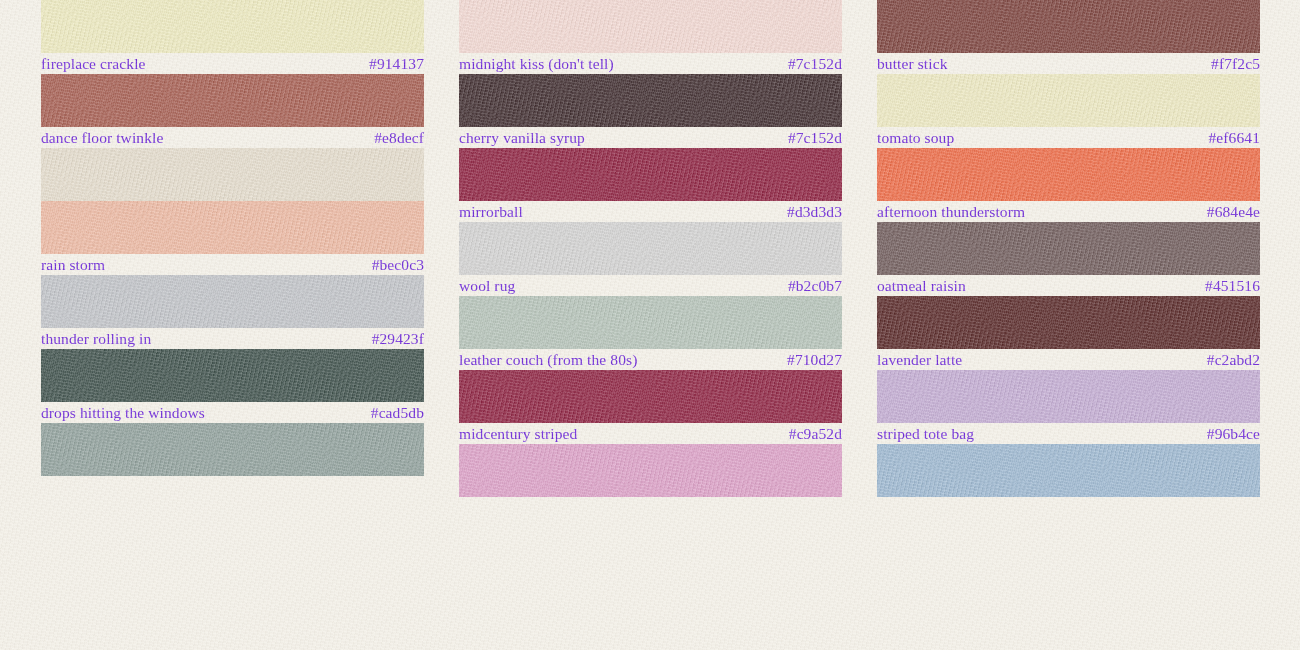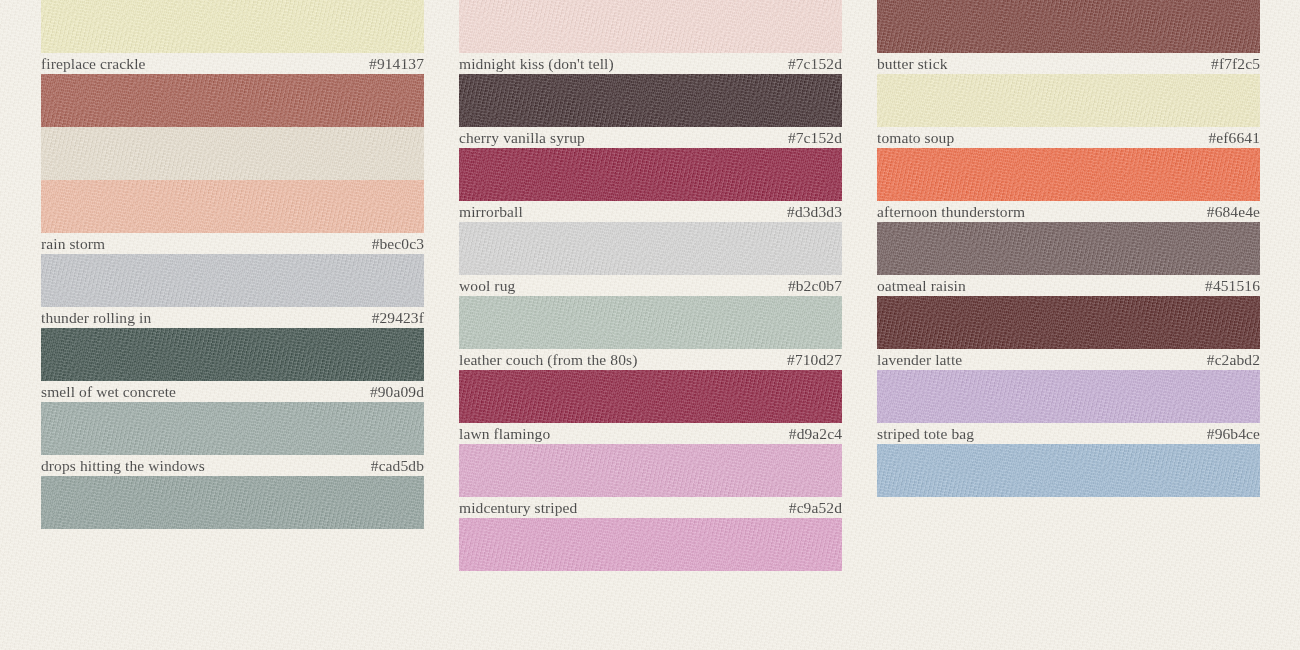--- a/index.html
+++ b/index.html
@@ -81,21 +81,21 @@
     width: 383px;
   }
 
   .cell-label {
     height: 21px;
     line-height: 21px;
     display: flex;
     align-items: center;
     justify-content: space-between;
     font-size: 15.5px;
-    color: #404040;
+    color: #6d28d9;
     letter-spacing: 0.1px;
     white-space: nowrap;
   }
   .cell-name { padding-right: 10px; }
   .cell-hex  { }
 
   .cell-swatch {
     height: 53px;
     width: 383px;
     position: relative;
@@ -139,45 +139,42 @@
     <div class="column-strip">
         <div class="cell-swatch" style="background-color: rgb(238, 235, 192); height: 98px;"></div>
         <div class="palette-cell">
           <div class="cell-label">
             <span class="cell-name">fireplace crackle</span>
             <span class="cell-hex">#914137</span>
           </div>
           <div class="cell-swatch" style="background-color: rgb(166, 92, 80);"></div>
         </div>
         <div class="palette-cell">
+          <div class="cell-label">
+            <span class="cell-name">dance floor twinkle</span>
+            <span class="cell-hex">#e8decf</span>
+          </div>
           <div class="cell-swatch" style="background-color: rgb(229, 221, 205);"></div>
         </div>
         <div class="palette-cell">
           <div class="cell-swatch" style="background-color: rgb(238, 185, 163);"></div>
         </div>
         <div class="palette-cell">
           <div class="cell-label">
             <span class="cell-name">rain storm</span>
             <span class="cell-hex">#bec0c3</span>
           </div>
           <div class="cell-swatch" style="background-color: rgb(193, 196, 201);"></div>
         </div>
         <div class="palette-cell">
           <div class="cell-label">
             <span class="cell-name">thunder rolling in</span>
             <span class="cell-hex">#29423f</span>
           </div>
           <div class="cell-swatch" style="background-color: rgb(60, 79, 74);"></div>
-        </div>
-        <div class="palette-cell">
-          <div class="cell-label">
-            <span class="cell-name">smell of wet concrete</span>
-            <span class="cell-hex">#90a09d</span>
-          </div>
-          <div class="cell-swatch" style="background-color: rgb(154, 170, 166);"></div>
         </div>
         <div class="palette-cell">
           <div class="cell-label">
             <span class="cell-name">drops hitting the windows</span>
             <span class="cell-hex">#cad5db</span>
           </div>
           <div class="cell-swatch" style="background-color: rgb(143, 160, 156);"></div>
         </div>
       </div>
   </div>
@@ -217,27 +214,20 @@
         </div>
         <div class="palette-cell">
           <div class="cell-label">
             <span class="cell-name">leather couch (from the 80s)</span>
             <span class="cell-hex">#710d27</span>
           </div>
           <div class="cell-swatch" style="background-color: rgb(141, 32, 64);"></div>
         </div>
         <div class="palette-cell">
           <div class="cell-label">
-            <span class="cell-name">lawn flamingo</span>
-            <span class="cell-hex">#d9a2c4</span>
-          </div>
-          <div class="cell-swatch" style="background-color: rgb(220, 166, 202);"></div>
-        </div>
-        <div class="palette-cell">
-          <div class="cell-label">
             <span class="cell-name">midcentury striped</span>
             <span class="cell-hex">#c9a52d</span>
           </div>
           <div class="cell-swatch" style="background-color: rgb(221, 160, 200);"></div>
         </div>
       </div>
   </div>
 
   <div class="col-gap"></div>
 

